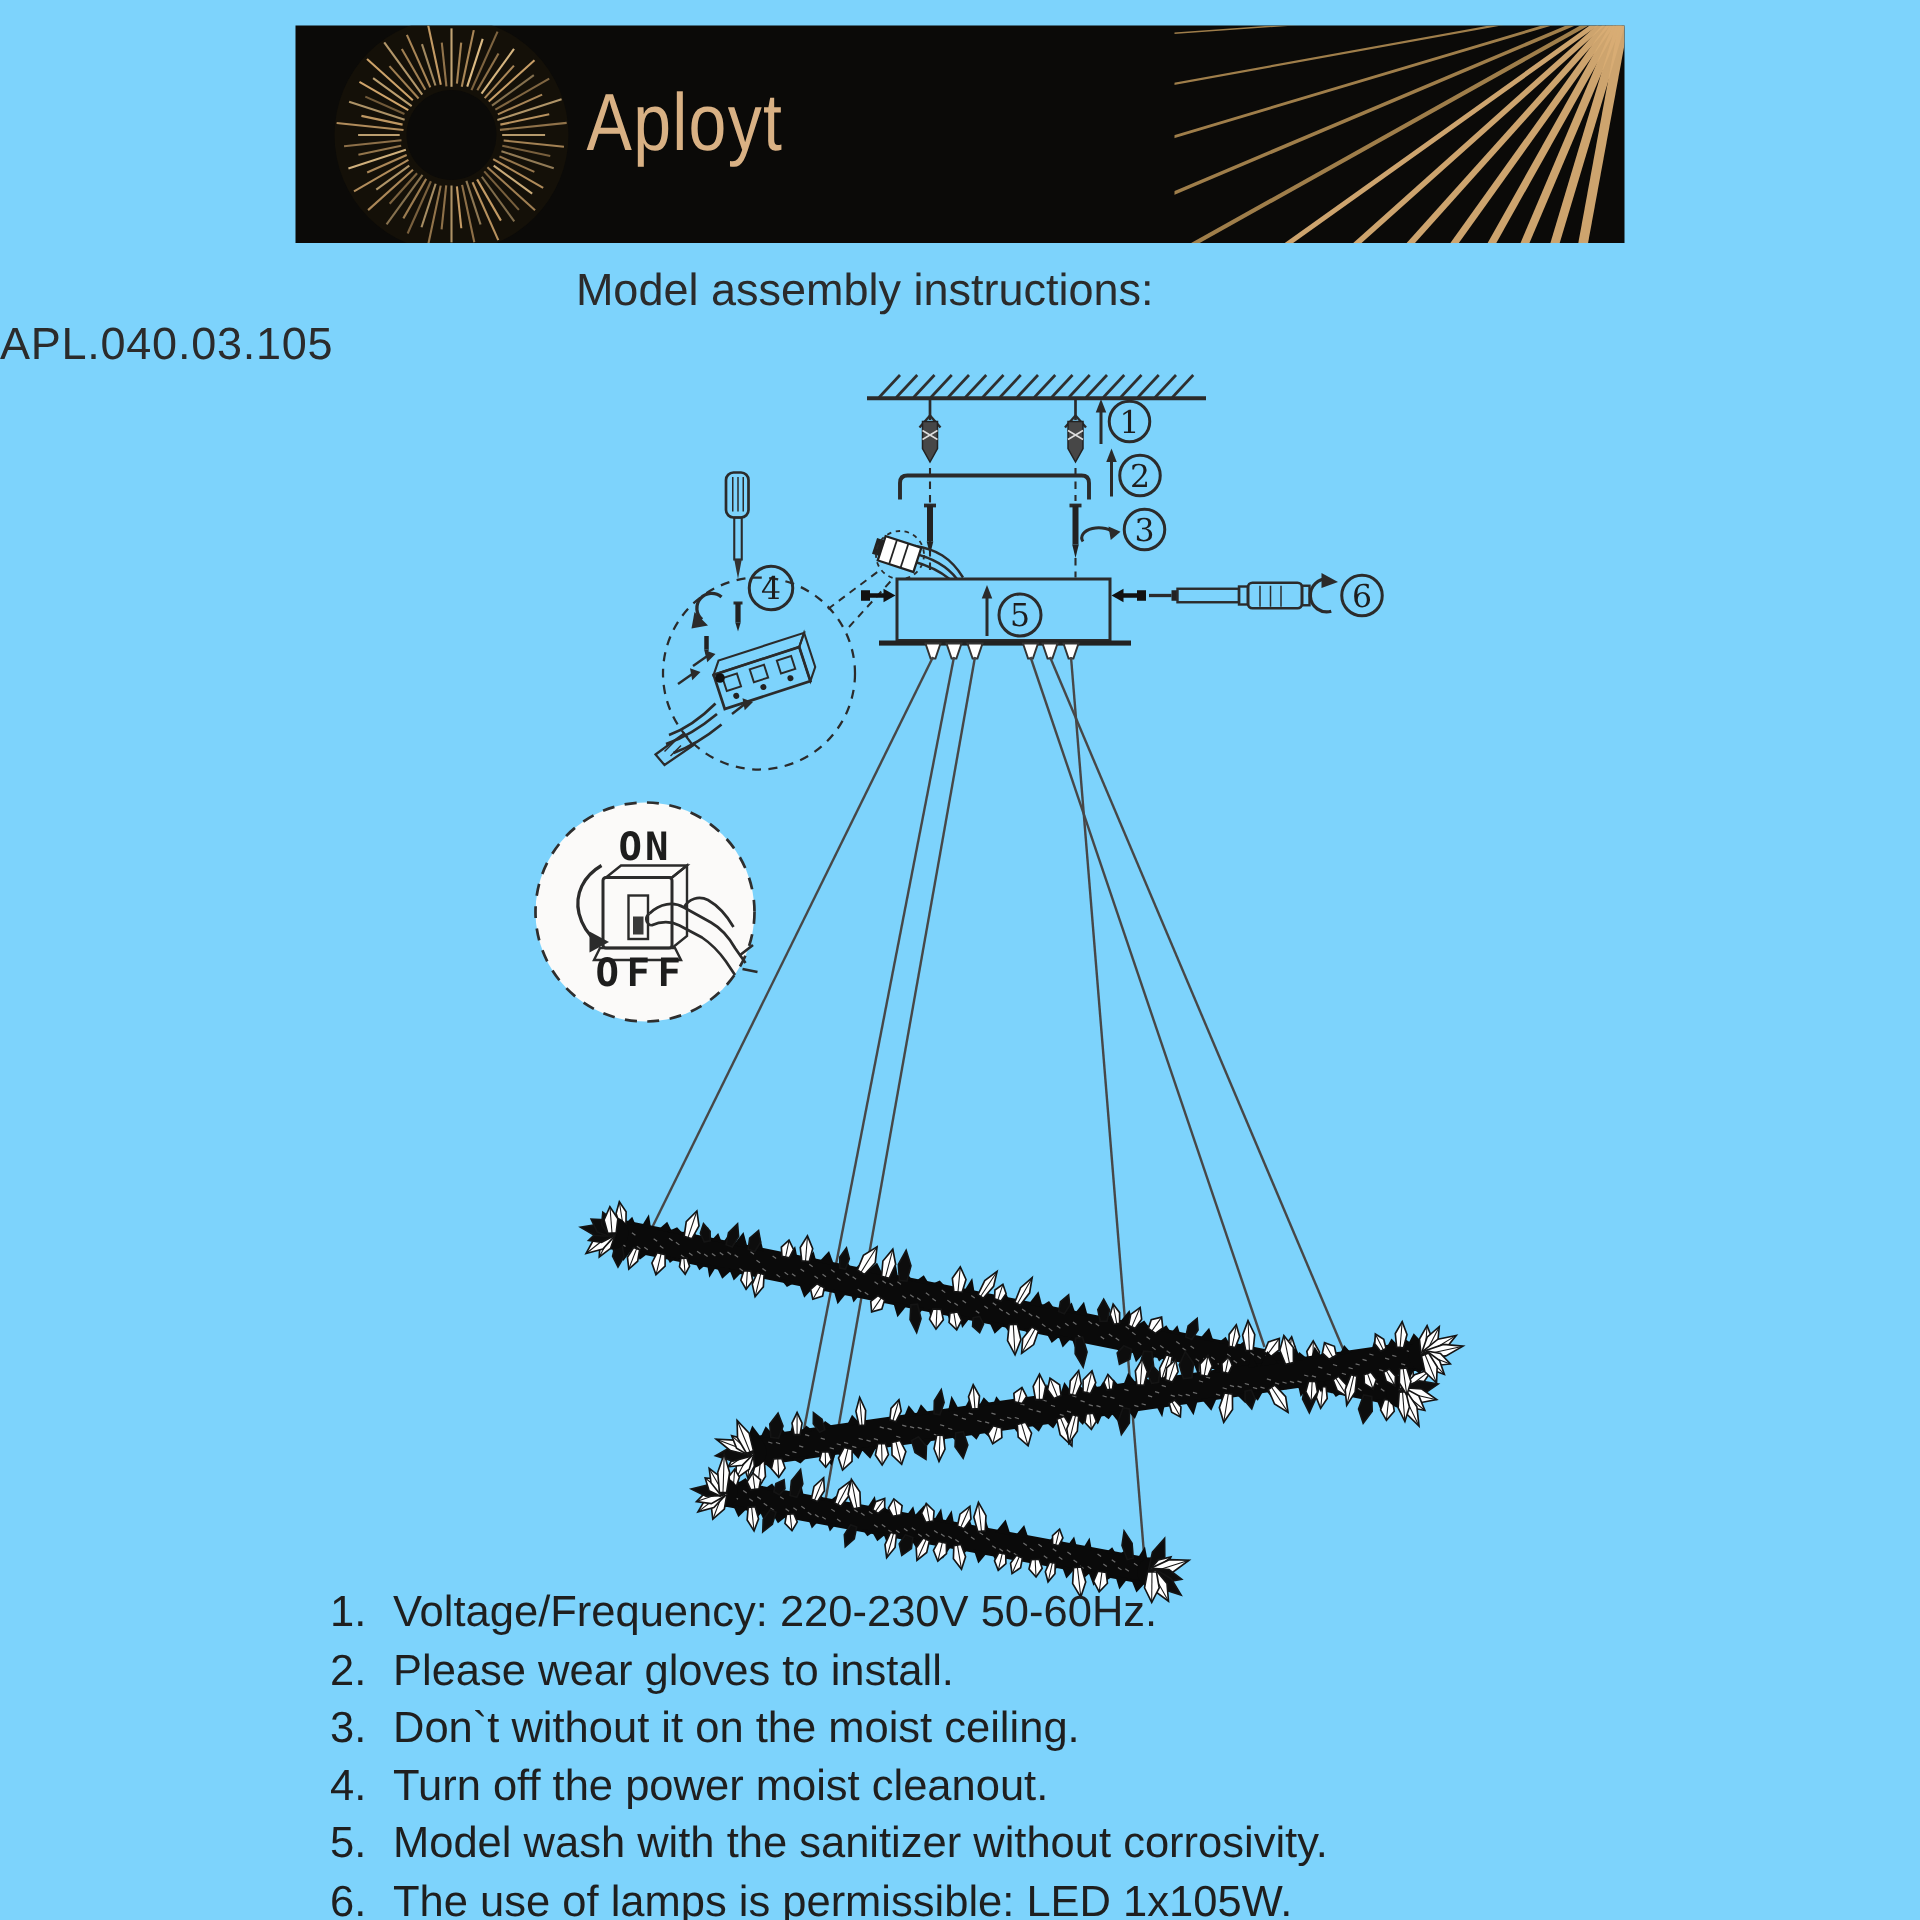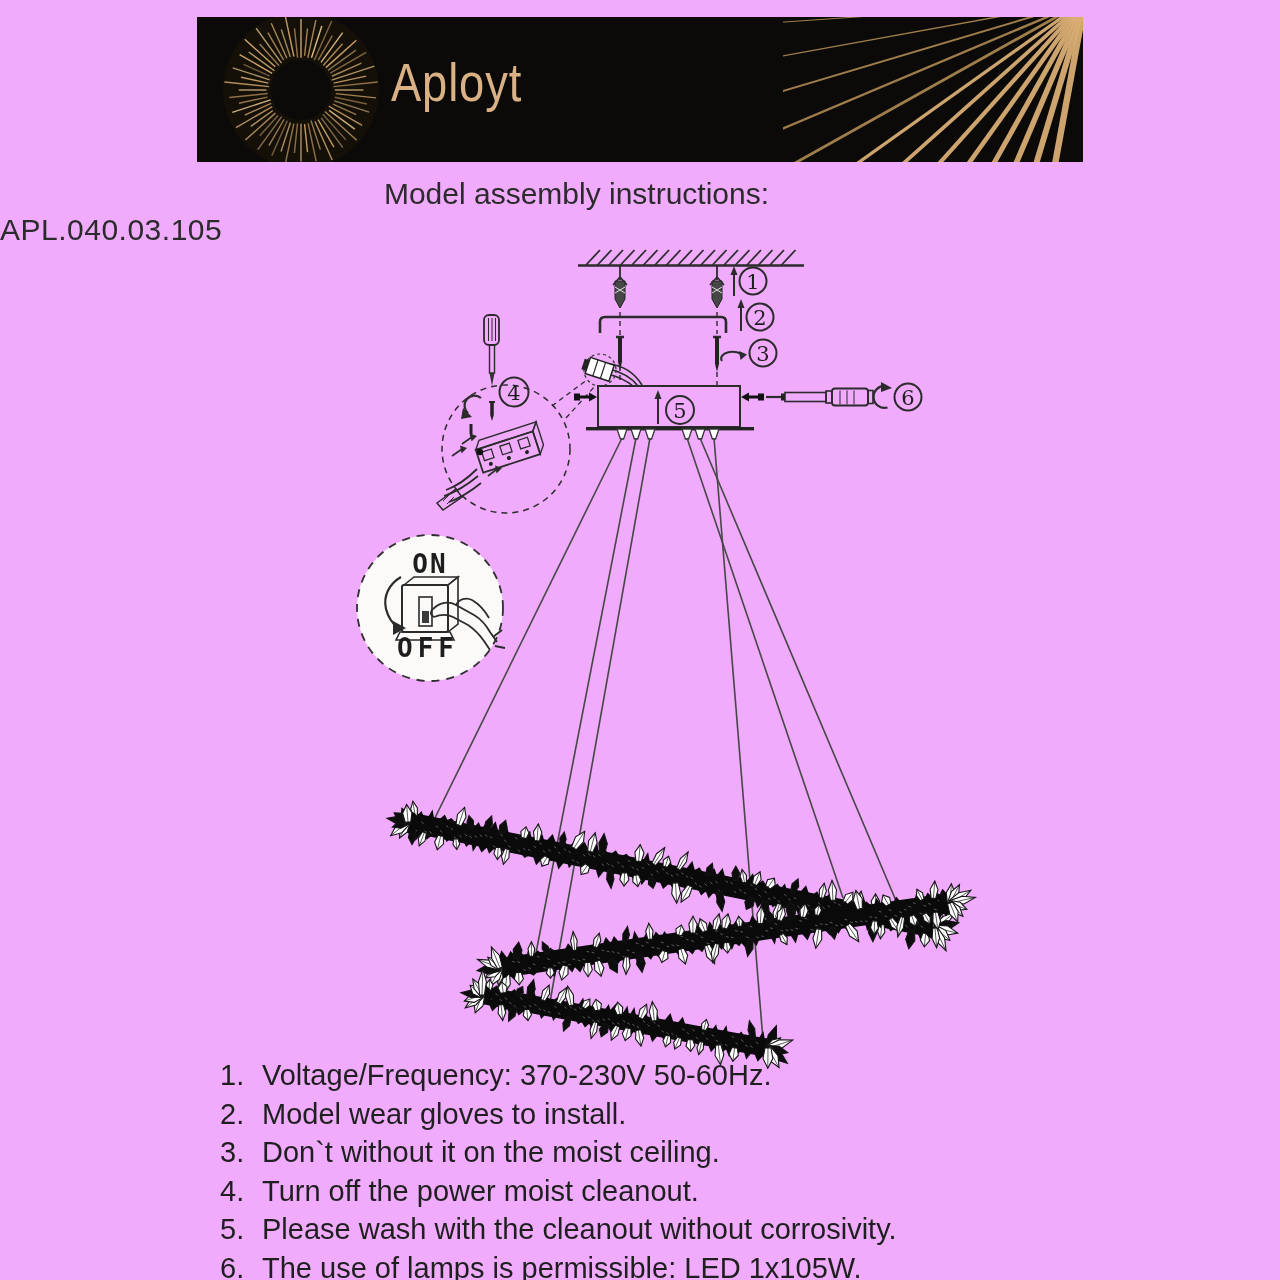--- a/index.html
+++ b/index.html
@@ -1,16 +1,16 @@
 <!DOCTYPE html>
 <html><head>
 <meta charset="utf-8">
 <style>
   html,body{margin:0;padding:0;background:#ffffff;}
-  #root{position:relative;width:1280px;height:1280px;background:#f0abfc;overflow:hidden;
+  #root{position:relative;width:1280px;height:1280px;background:#7dd3fc;overflow:hidden;
         font-family:"Liberation Sans",sans-serif;color:#222;}
   .banner{position:absolute;left:197px;top:17px;width:886px;height:145px;background:#0b0a08;overflow:hidden;}
   .logo-svg{position:absolute;left:16px;top:0;width:200px;height:145px;}
   .brand{position:absolute;left:194px;top:34px;font-size:54px;font-weight:400;color:#d9b184;
          letter-spacing:1px;transform:scaleX(.84);transform-origin:left top;}
   .rays-svg{position:absolute;right:0;top:0;width:300px;height:145px;}
   .title{position:absolute;left:0;top:177px;width:1153px;text-align:center;font-size:30px;color:#2b2b2b;}
   .model{position:absolute;left:0;top:213px;width:1280px;text-align:left;font-size:30px;color:#2b2b2b;letter-spacing:.5px;}
   #diagram{position:absolute;left:0;top:0;width:1280px;height:1280px;}
   .notes{position:absolute;left:220px;top:1056px;width:860px;font-size:29px;line-height:38.5px;color:#1f1f1f;}
@@ -1093,36 +1093,36 @@
           <line x1="768" y1="1048" x2="778.992121484589" y2="1067.4670776352045" stroke="#141414" stroke-width="0.7"></line>
           <polygon points="765.0,1048.0 763.0,1058.5 767.8,1068.3 772.8,1058.6 771.0,1048.0" fill="#ffffff" stroke="#141414" stroke-width="1.1"></polygon>
           <line x1="768" y1="1048" x2="767.7964474035451" y2="1068.253354507065" stroke="#141414" stroke-width="0.7"></line>
         </g>
       </g>
   </svg>
 
   <div class="notes">
     <div class="note">
         <span class="num">1.</span>
-        <span class="txt">Voltage/Frequency: 370-230V 50-60Hz.</span>
+        <span class="txt">Voltage/Frequency: 220-230V 50-60Hz.</span>
       </div>
     <div class="note">
         <span class="num">2.</span>
-        <span class="txt">Model wear gloves to install.</span>
+        <span class="txt">Please wear gloves to install.</span>
       </div>
     <div class="note">
         <span class="num">3.</span>
         <span class="txt">Don`t without it on the moist ceiling.</span>
       </div>
     <div class="note">
         <span class="num">4.</span>
         <span class="txt">Turn off the power moist cleanout.</span>
       </div>
     <div class="note">
         <span class="num">5.</span>
-        <span class="txt">Please wash with the cleanout without corrosivity.</span>
+        <span class="txt">Model wash with the sanitizer without corrosivity.</span>
       </div>
     <div class="note">
         <span class="num">6.</span>
         <span class="txt">The use of lamps is permissible: LED 1x105W.</span>
       </div>
   </div>
 </div>
 
 </body></html>

